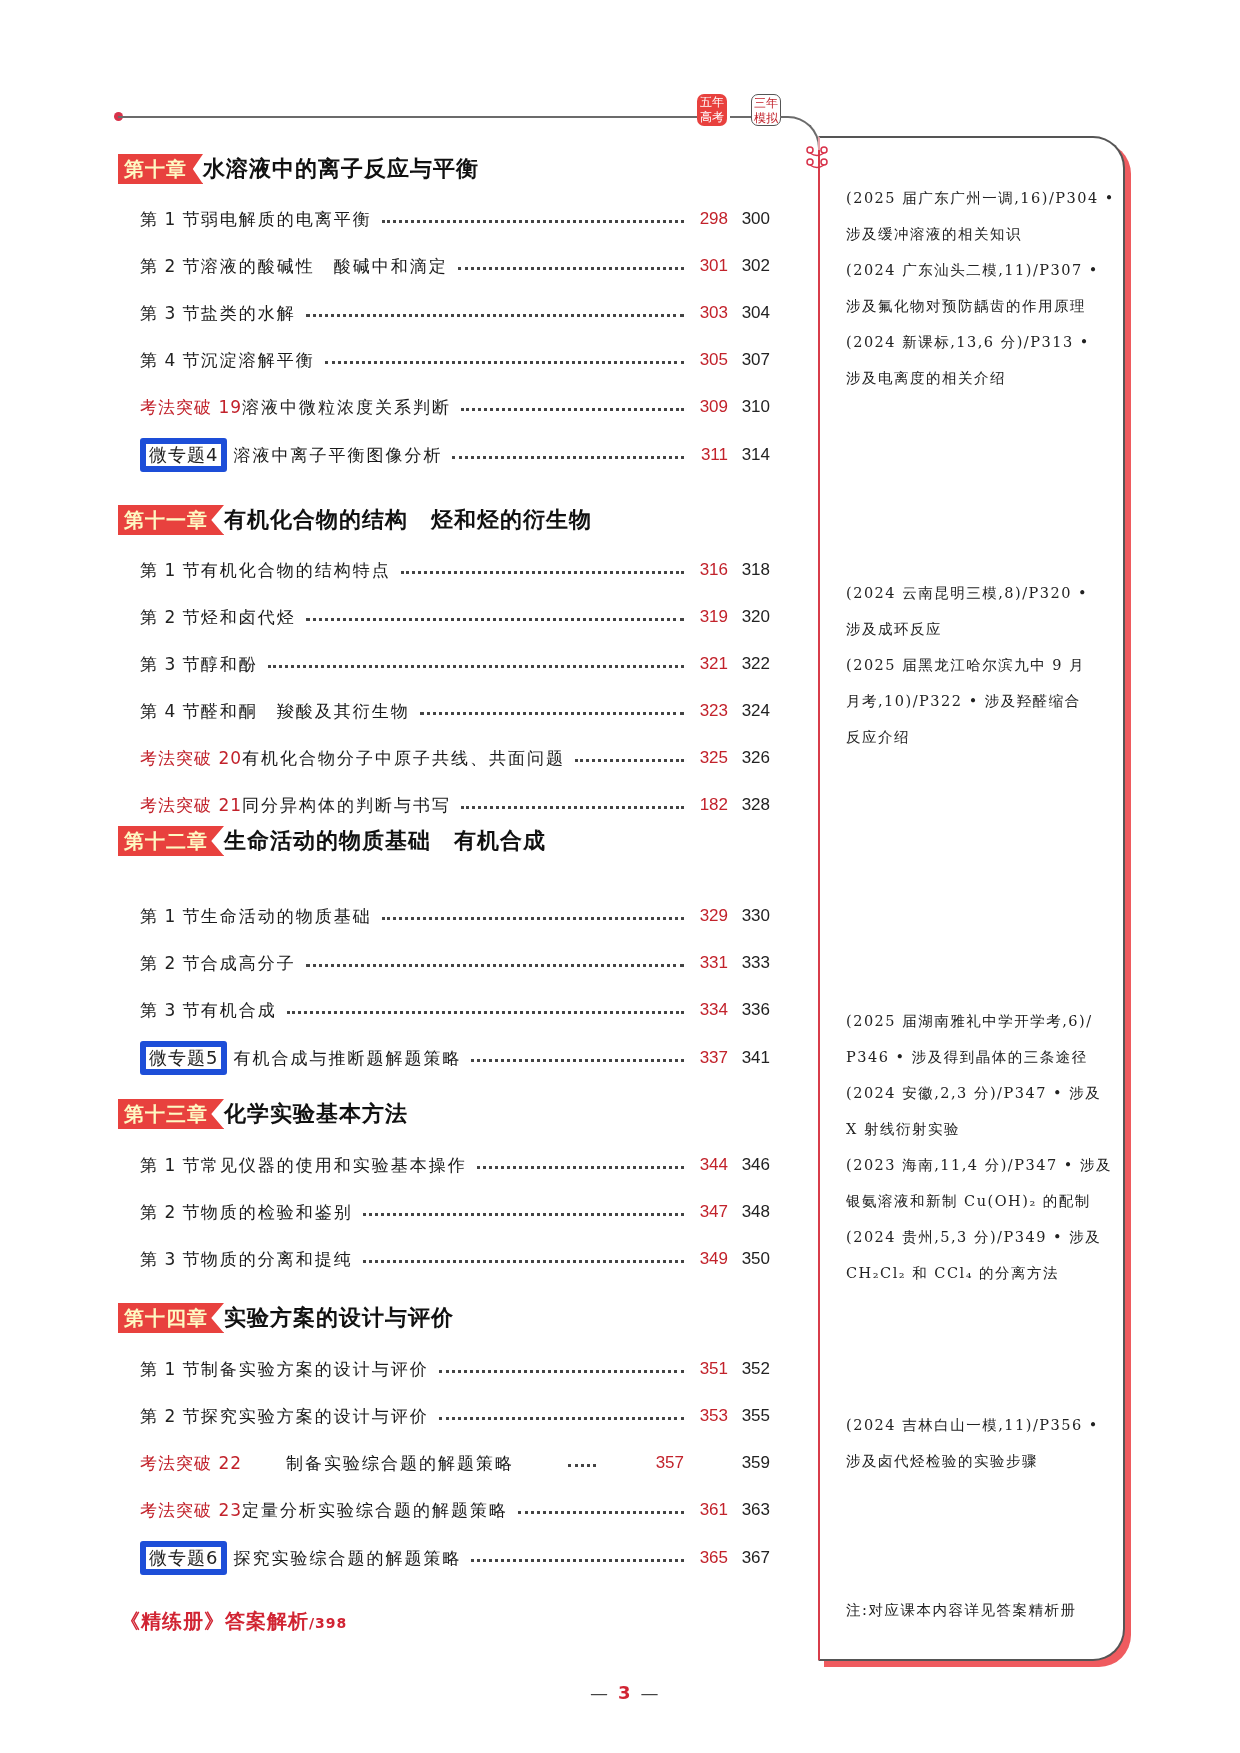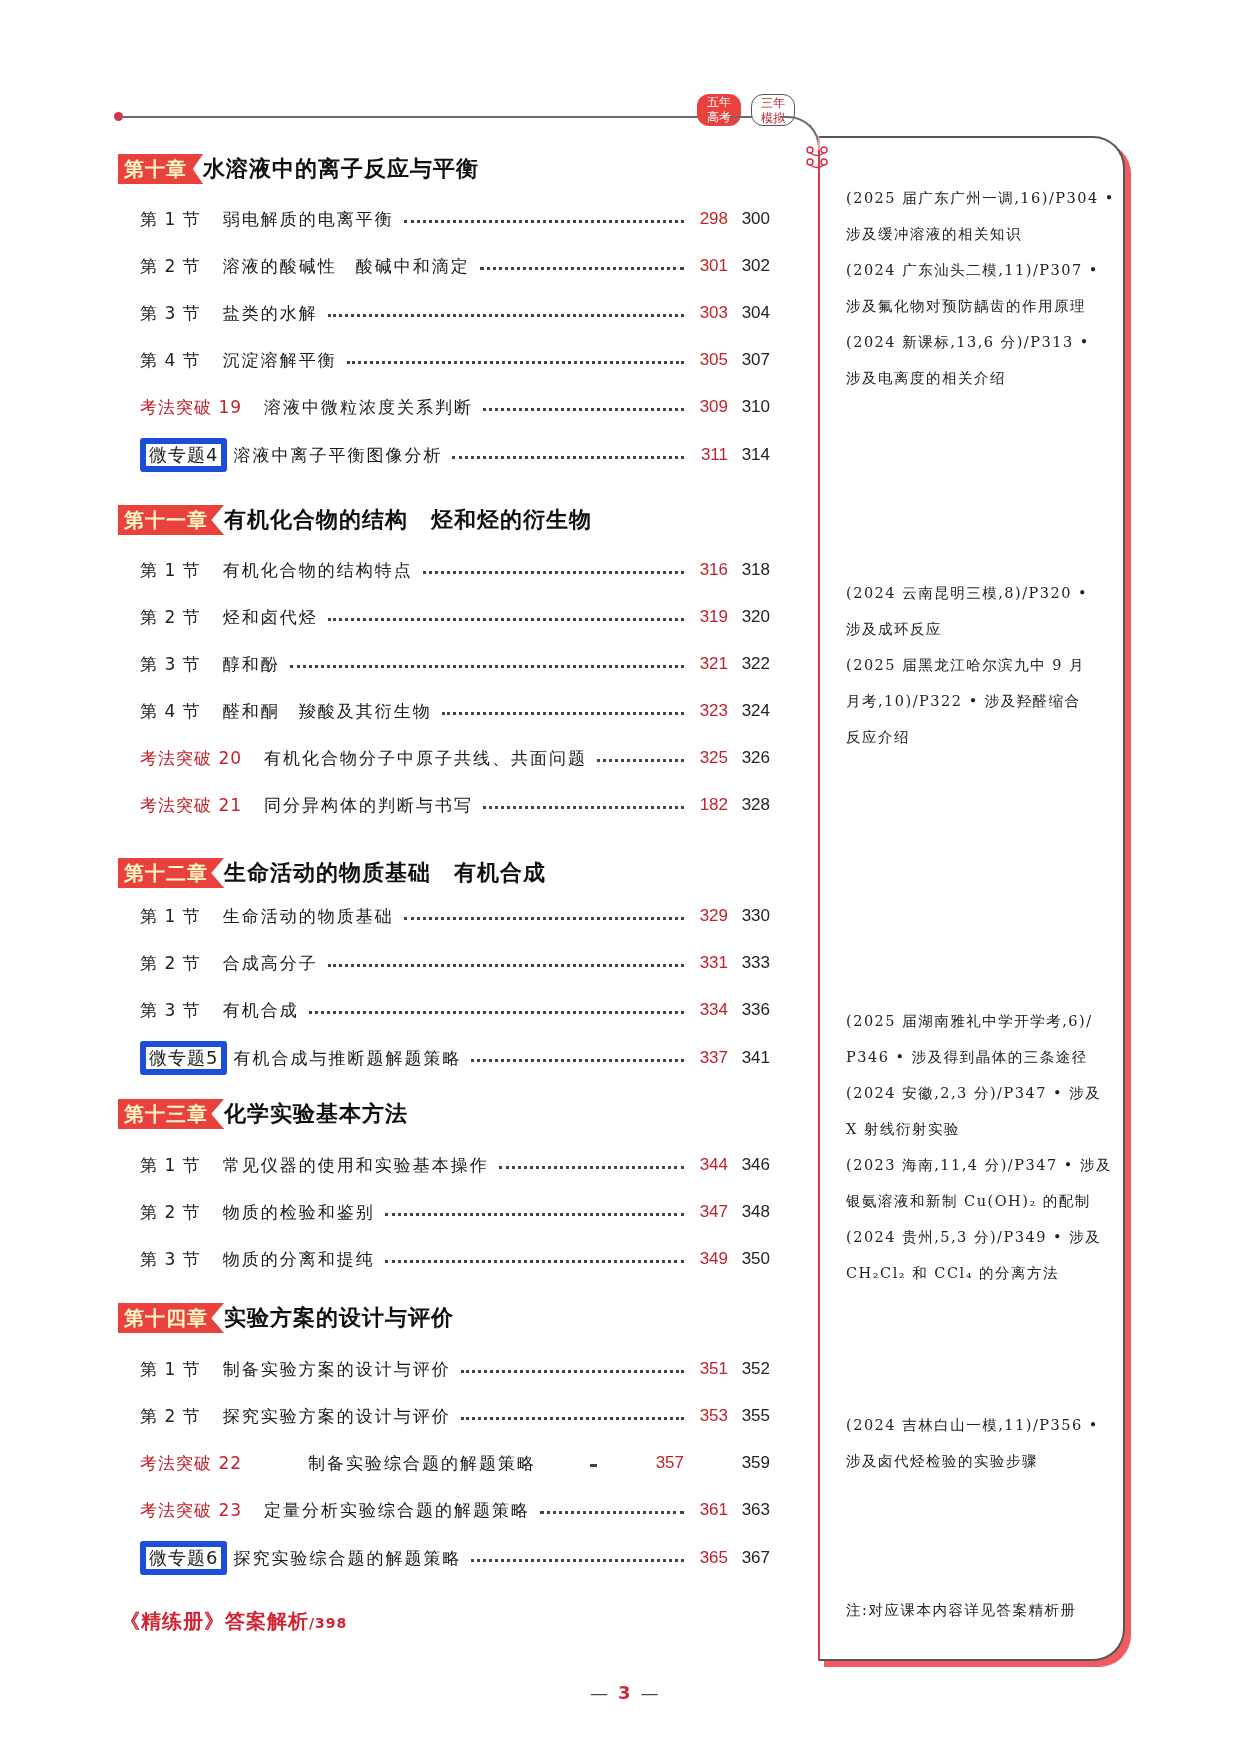--- a/index.html
+++ b/index.html
@@ -4,21 +4,21 @@
 <style>
   html, body { margin: 0; padding: 0; }
   body {
     width: 1240px; height: 1753px; background: #ffffff; position: relative; overflow: hidden;
     font-family: "DejaVu Sans", "Liberation Sans", sans-serif; color: #1a1a1a;
   }
   
   .top-line { position: absolute; left: 118px; top: 116px; width: 580px; height: 2px; background: #6b6b6b; }
   .top-dot { position: absolute; left: 114px; top: 112px; width: 9px; height: 9px; border-radius: 50%; background: #d8324a; }
   .top-line2 { position: absolute; left: 730px; top: 116px; width: 22px; height: 2px; background: #6b6b6b; }
-  .badge { position: absolute; top: 94px; width: 44px; height: 32px; border-radius: 12px; font-size: 12px; line-height: 15px; text-align: center; padding-top: 1px; box-sizing: border-box; }
+  .badge { position: absolute; top: 94px; width: 30px; height: 32px; border-radius: 7px; font-size: 12px; line-height: 15px; text-align: center; padding-top: 1px; box-sizing: border-box; }
   .badge-red { left: 697px; background: #e8413e; color: #fff; }
   .badge-outline { left: 751px; border: 1.5px solid #555; color: #c2222b; background: #fff; }
   .frame-arc { position: absolute; left: 780px; top: 116px; width: 40px; height: 40px; border-top: 2px solid #6b6b6b; border-right: 2px solid #6b6b6b; border-top-right-radius: 32px; box-sizing: border-box; }
   .rings { position: absolute; left: 806px; top: 144px; width: 24px; height: 30px; }
 
   
   .panel {
     position: absolute; left: 818px; top: 136px; width: 307px; height: 1525px;
     border: 2px solid #555; border-left: 2px solid #e7a0a8; border-top-right-radius: 32px; border-bottom-right-radius: 32px;
     box-sizing: border-box; background: #fff;
@@ -33,21 +33,21 @@
   .ch-tag {
     background: #e8413e; color: #fef9c3; font-size: 20px; font-weight: bold; height: 30px; line-height: 30px;
     padding: 0 16px 0 6px; clip-path: polygon(0 0, 100% 0, 88% 50%, 100% 100%, 0 100%);
     box-shadow: 0 2px 0 #b52a2a; letter-spacing: 1px;
   }
   .ch-title { font-size: 22px; font-weight: bold; color: #111; letter-spacing: 1px; }
 
   .row { position: absolute; left: 140px; width: 630px; height: 26px; display: flex; align-items: center; font-size: 17px; }
   .row .lbl { color: #222; white-space: nowrap; letter-spacing: 1px; }
   .row .lbl.red { color: #c2222b; }
-  .row .title { margin-left: 22px; white-space: nowrap; letter-spacing: 2px; color: #1a1a1a; }
+  .row .title { white-space: nowrap; letter-spacing: 2px; color: #1a1a1a; }
   .row .dots { flex: 1; margin: 0 10px; border-bottom: 3px dotted #444; height: 0; transform: translateY(2px); }
   .row .p1 { width: 34px; text-align: right; color: #c2222b; font-family: "Liberation Sans", sans-serif; font-size: 17px; }
   .row .p2 { width: 42px; text-align: right; color: #222; font-family: "Liberation Sans", sans-serif; font-size: 17px; }
   .boxlbl { border: 6px solid #1d4ed8; color: #c2222b; padding: 0 3px; border-radius: 3px; line-height: 22px; font-size: 18px; letter-spacing: 0; }
   .row .title.tight { margin-left: 6px; }
 
   .footer-link { position: absolute; left: 120px; top: 1608px; font-size: 20px; font-weight: bold; color: #d12433; letter-spacing: 1px; }
   .footer-link .pg { font-size: 14px; }
   .page-num { position: absolute; left: 580px; top: 1682px; font-size: 18px; color: #d12433; font-weight: bold; }
   .page-num .dash { color: #444; font-weight: normal; margin: 0 10px; }
@@ -198,21 +198,21 @@
       <span class="p1">325</span>
       <span class="p2">326</span>
     </div>
     <div class="row" style="top: 792px;">
       <span class="lbl red">考法突破 21</span>
       <span class="title">同分异构体的判断与书写</span>
       <span class="dots"></span>
       <span class="p1">182</span>
       <span class="p2">328</span>
     </div>
-    <div class="chapter" style="top: 856px; justify-content: space-between;">
+    <div class="chapter" style="top: 824px; justify-content: space-between;">
       <span class="ch-tag">第十二章</span>
       <span class="ch-title">生命活动的物质基础　有机合成</span>
     </div>
     <div class="row" style="top: 903px;">
       <span class="lbl">第 1 节</span>
       <span class="title">生命活动的物质基础</span>
       <span class="dots"></span>
       <span class="p1">329</span>
       <span class="p2">330</span>
     </div>

